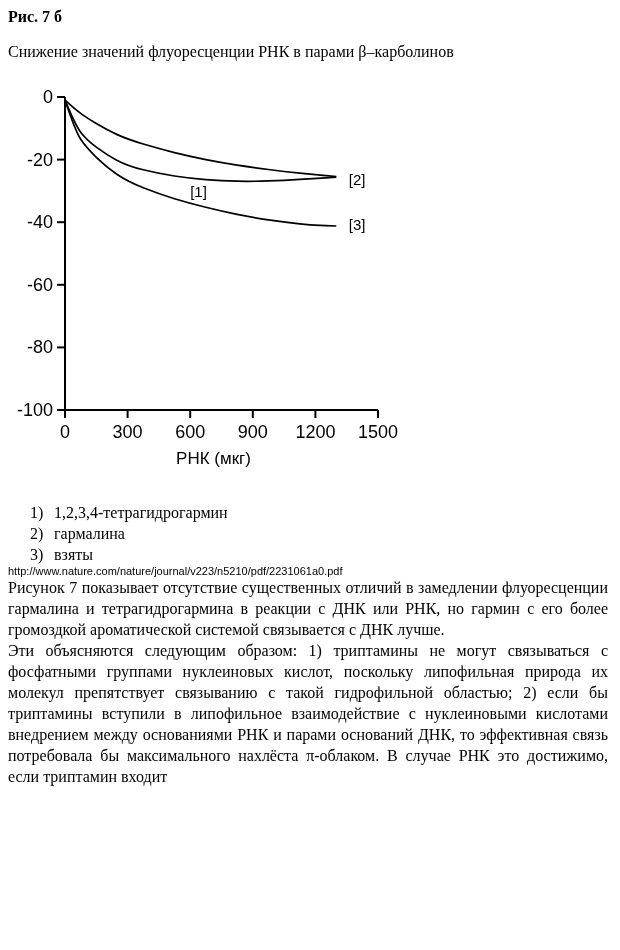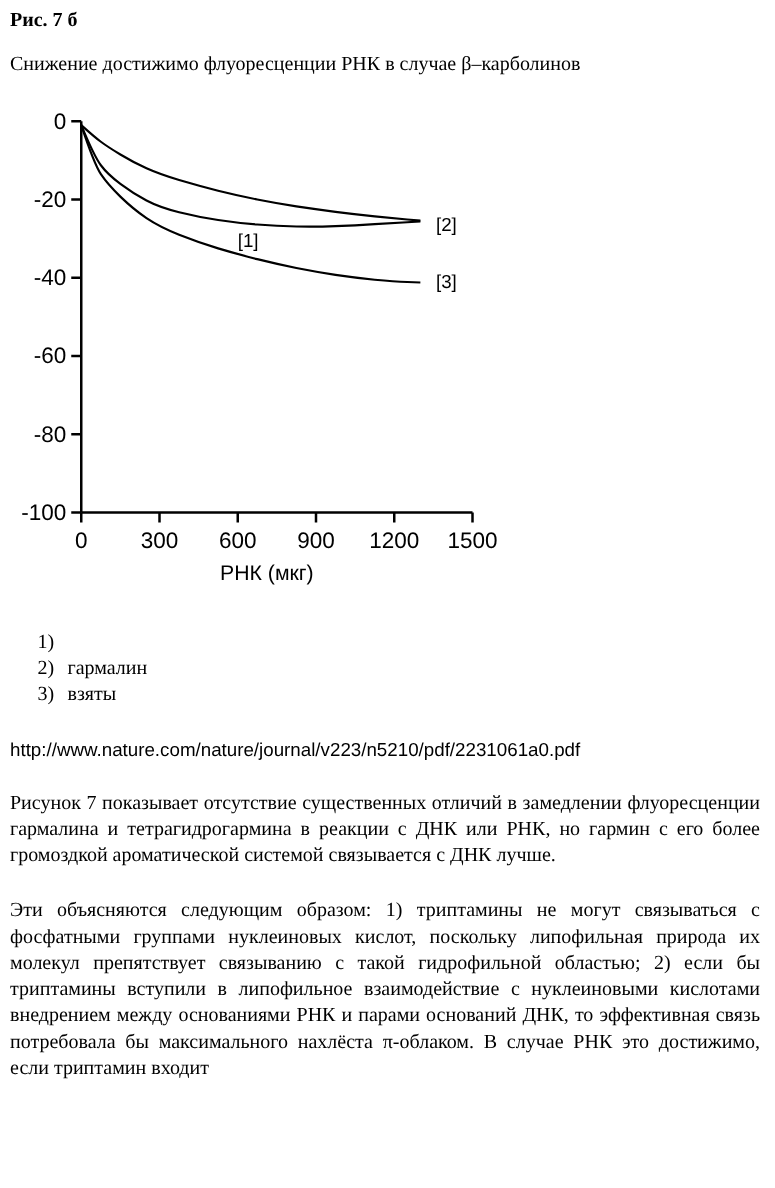--- a/index.html
+++ b/index.html
@@ -19,31 +19,31 @@
   svg text { font-family: "Liberation Sans", sans-serif; fill: #000; }
   .tick   { font-size: 18px; }
   .xlabel { font-size: 17px; }
   .ann    { font-size: 15px; }
 
   .legend { margin: 24px 0 0 22px; list-style: none; font-size: 16px; line-height: 21px; }
   .legend li { display: flex; }
   .legend .num { width: 24px; flex: 0 0 24px; }
 
   .source { margin-top: 20px; font-size: 16px; line-height: 21px; text-align: justify; }
-  .url    { margin-top: 26px; font-family: "Liberation Sans", sans-serif; font-size: 15px; }
-  .bodyp  { margin-top: 23px; font-size: 16px; line-height: 21px; text-align: justify; }
+  .url    { font-family: "Liberation Sans", sans-serif; font-size: 11px; }
+  .bodyp  { font-size: 16px; line-height: 21px; text-align: justify; }
 </style>
 </head>
 <body>
 
 <div class="page">
 
   <div class="fig-title">Рис. 7 б</div>
 
-  <div class="subtitle">Снижение достижимо флуоресценции РНК в случае β–карболинов</div>
+  <div class="subtitle">Снижение значений флуоресценции РНК в парами β–карболинов</div>
 
   <div class="chart-wrap">
     <svg id="chart-svg" width="410" height="385" viewBox="0 0 410 385">
         <line x1="57" y1="8" x2="57" y2="321" stroke="#000000" stroke-width="2"></line>
         <line x1="57" y1="321" x2="370" y2="321" stroke="#000000" stroke-width="2"></line>
         <line x1="49" y1="8" x2="57" y2="8" stroke="#000000" stroke-width="2"></line>
         <text x="45" y="14" text-anchor="end" class="tick">0</text>
         <line x1="49" y1="70.6" x2="57" y2="70.6" stroke="#000000" stroke-width="2"></line>
         <text x="45" y="76.6" text-anchor="end" class="tick">-20</text>
         <line x1="49" y1="133.2" x2="57" y2="133.2" stroke="#000000" stroke-width="2"></line>
@@ -72,24 +72,25 @@
         <path d="M57.0,11.1 Q67.4,42.4 72.7,50.3 Q77.9,58.1 88.3,68.3 Q98.7,78.4 109.2,85.5 Q119.6,92.5 135.3,98.8 Q150.9,105.0 166.5,109.7 Q182.2,114.4 197.8,118.3 Q213.5,122.2 229.1,125.4 Q244.8,128.5 260.4,130.9 Q276.1,133.2 291.8,134.8 Q307.4,136.3 317.8,136.6 L328.3,137.0" fill="none" stroke="#000000" stroke-width="1.7"></path>
         <text x="190.54666666666668" y="108.465" text-anchor="middle" class="ann">[1]</text>
         <text x="349.1333333333333" y="95.94500000000001" text-anchor="middle" class="ann">[2]</text>
         <text x="349.1333333333333" y="141.32999999999998" text-anchor="middle" class="ann">[3]</text>
       </svg>
   </div>
 
   <ol class="legend">
     <li>
       <span class="num">1)</span>
+      <span>1,2,3,4-тетрагидрогармин</span>
     </li>
     <li>
       <span class="num">2)</span>
-      <span>гармалин</span>
+      <span>гармалина</span>
     </li>
     <li>
       <span class="num">3)</span>
       <span>взяты</span>
     </li>
   </ol>
 
 
   <p class="url">http://www.nature.com/nature/journal/v223/n5210/pdf/2231061a0.pdf</p>
 

